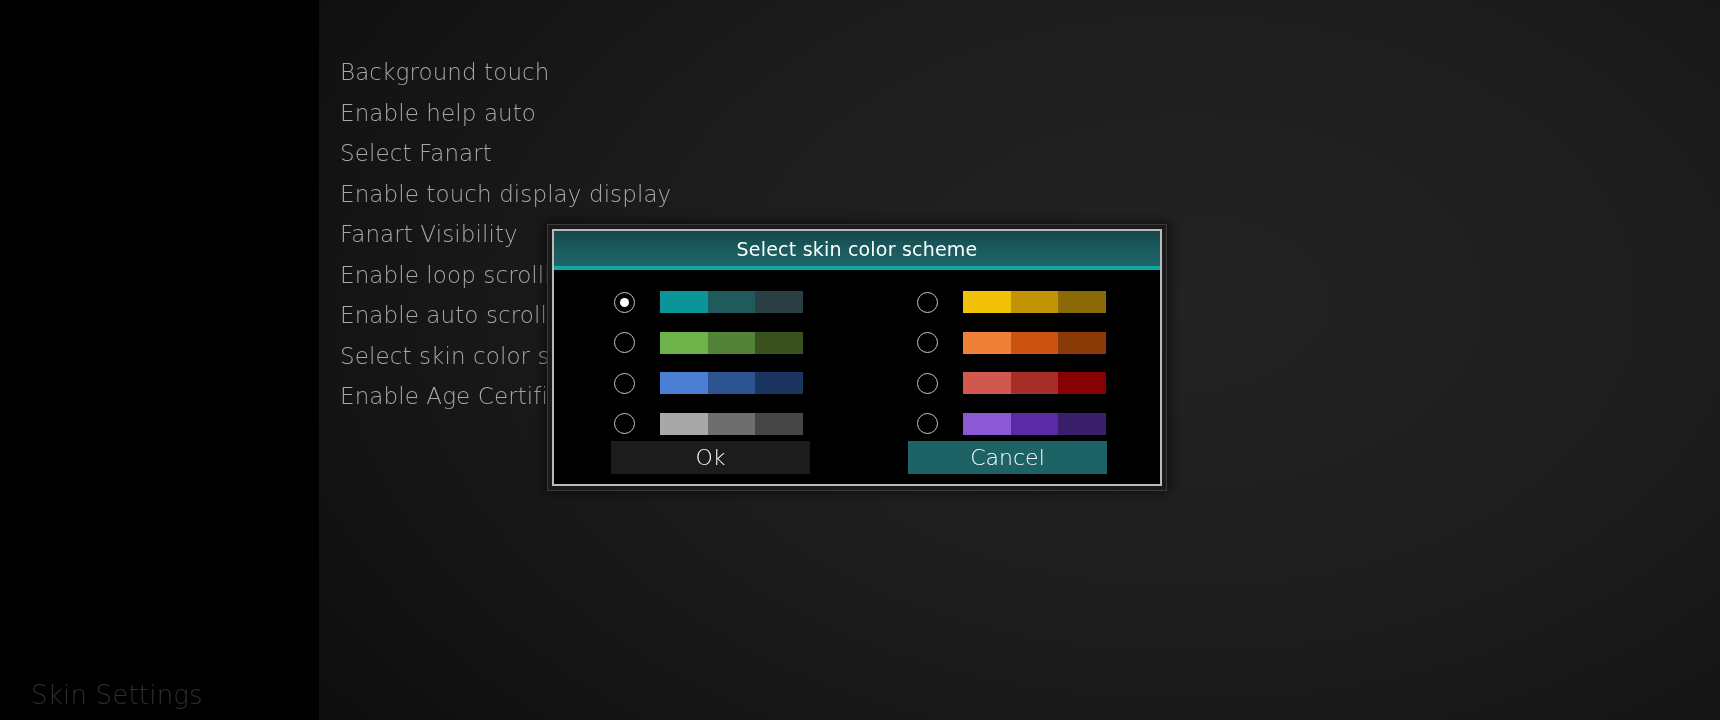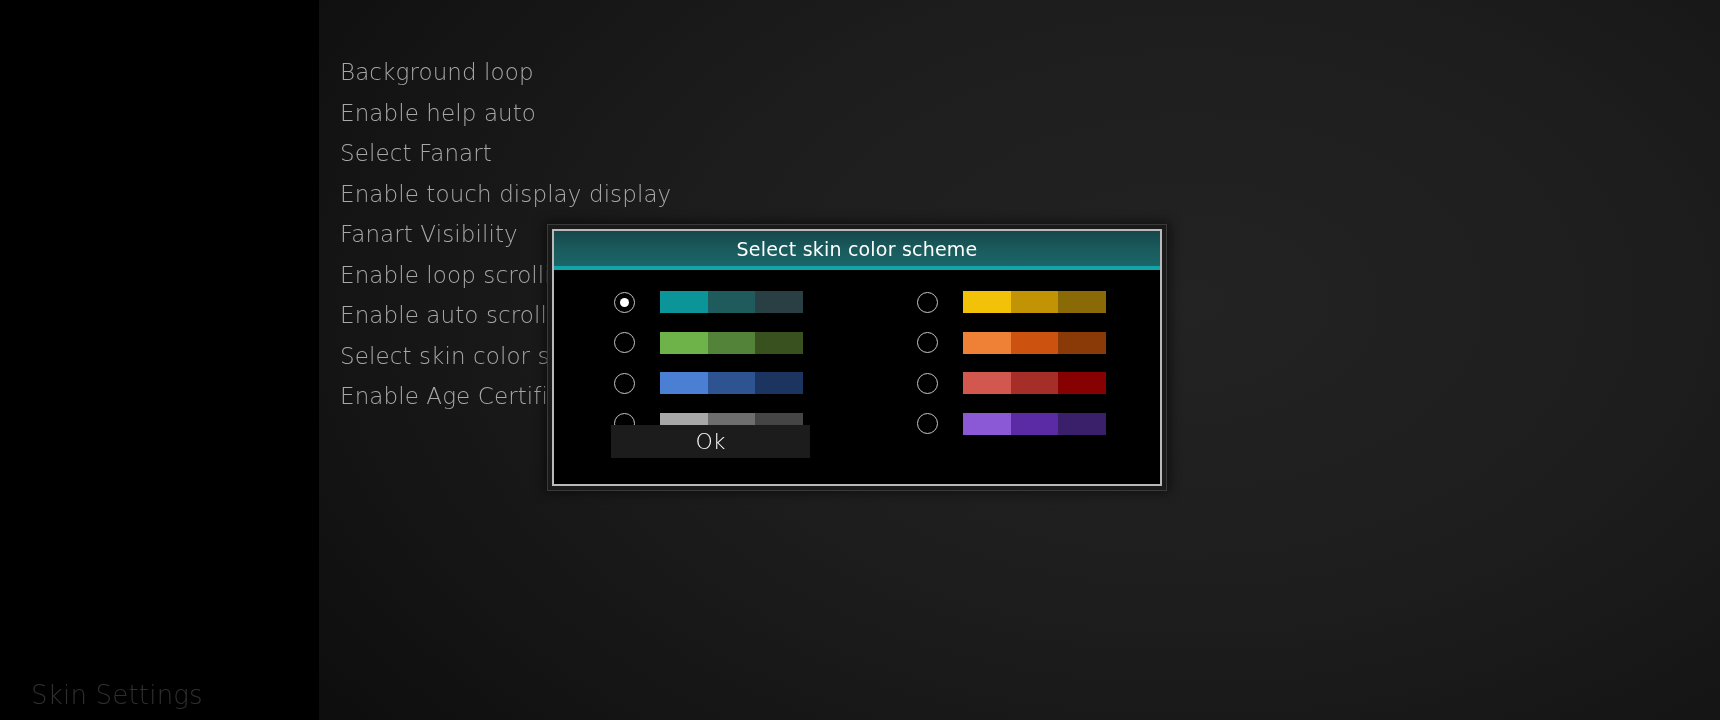--- a/index.html
+++ b/index.html
@@ -155,21 +155,21 @@
     margin-left: 25px;
     width: 143px;
     height: 22px;
     flex: none;
   }
   .swatch span { flex: 1 1 33.333%; display: block; }
 
   #dialog-buttons {
     position: absolute;
     left: 0; right: 0;
-    bottom: 26px;
+    bottom: 10px;
     height: 33px;
     display: flex;
     align-items: flex-start;
   }
   .dlg-btn {
     height: 33px;
     line-height: 33px;
     text-align: center;
     color: #ffffff;
     font-size: 22px;
@@ -191,21 +191,21 @@
 </head>
 <body>
 
 <div id="screen">
 
   <div id="left-rail"></div>
 
   <div id="content-panel"></div>
 
   <div id="settings-list">
-      <div class="setting-row">Background loop</div>
+      <div class="setting-row">Background touch</div>
       <div class="setting-row">Enable help auto</div>
       <div class="setting-row">Select Fanart</div>
       <div class="setting-row">Enable touch display display</div>
       <div class="setting-row">Fanart Visibility</div>
       <div class="setting-row">Enable loop scrolling</div>
       <div class="setting-row">Enable auto scrolling</div>
       <div class="setting-row">Select skin color scheme</div>
       <div class="setting-row">Enable Age Certification</div>
     </div>
 
@@ -286,19 +286,20 @@
               <div class="swatch">
                 <span style="background: rgb(139, 88, 214);"></span>
                 <span style="background: rgb(91, 43, 165);"></span>
                 <span style="background: rgb(58, 31, 107);"></span>
               </div>
             </div>
           </div>
 
         <div id="dialog-buttons">
           <div id="btn-ok" class="dlg-btn">Ok</div>
+          <div id="btn-cancel" class="dlg-btn">Cancel</div>
         </div>
 
       </div>
     </div>
   </div>
 
 </div>
 
 </body></html>

